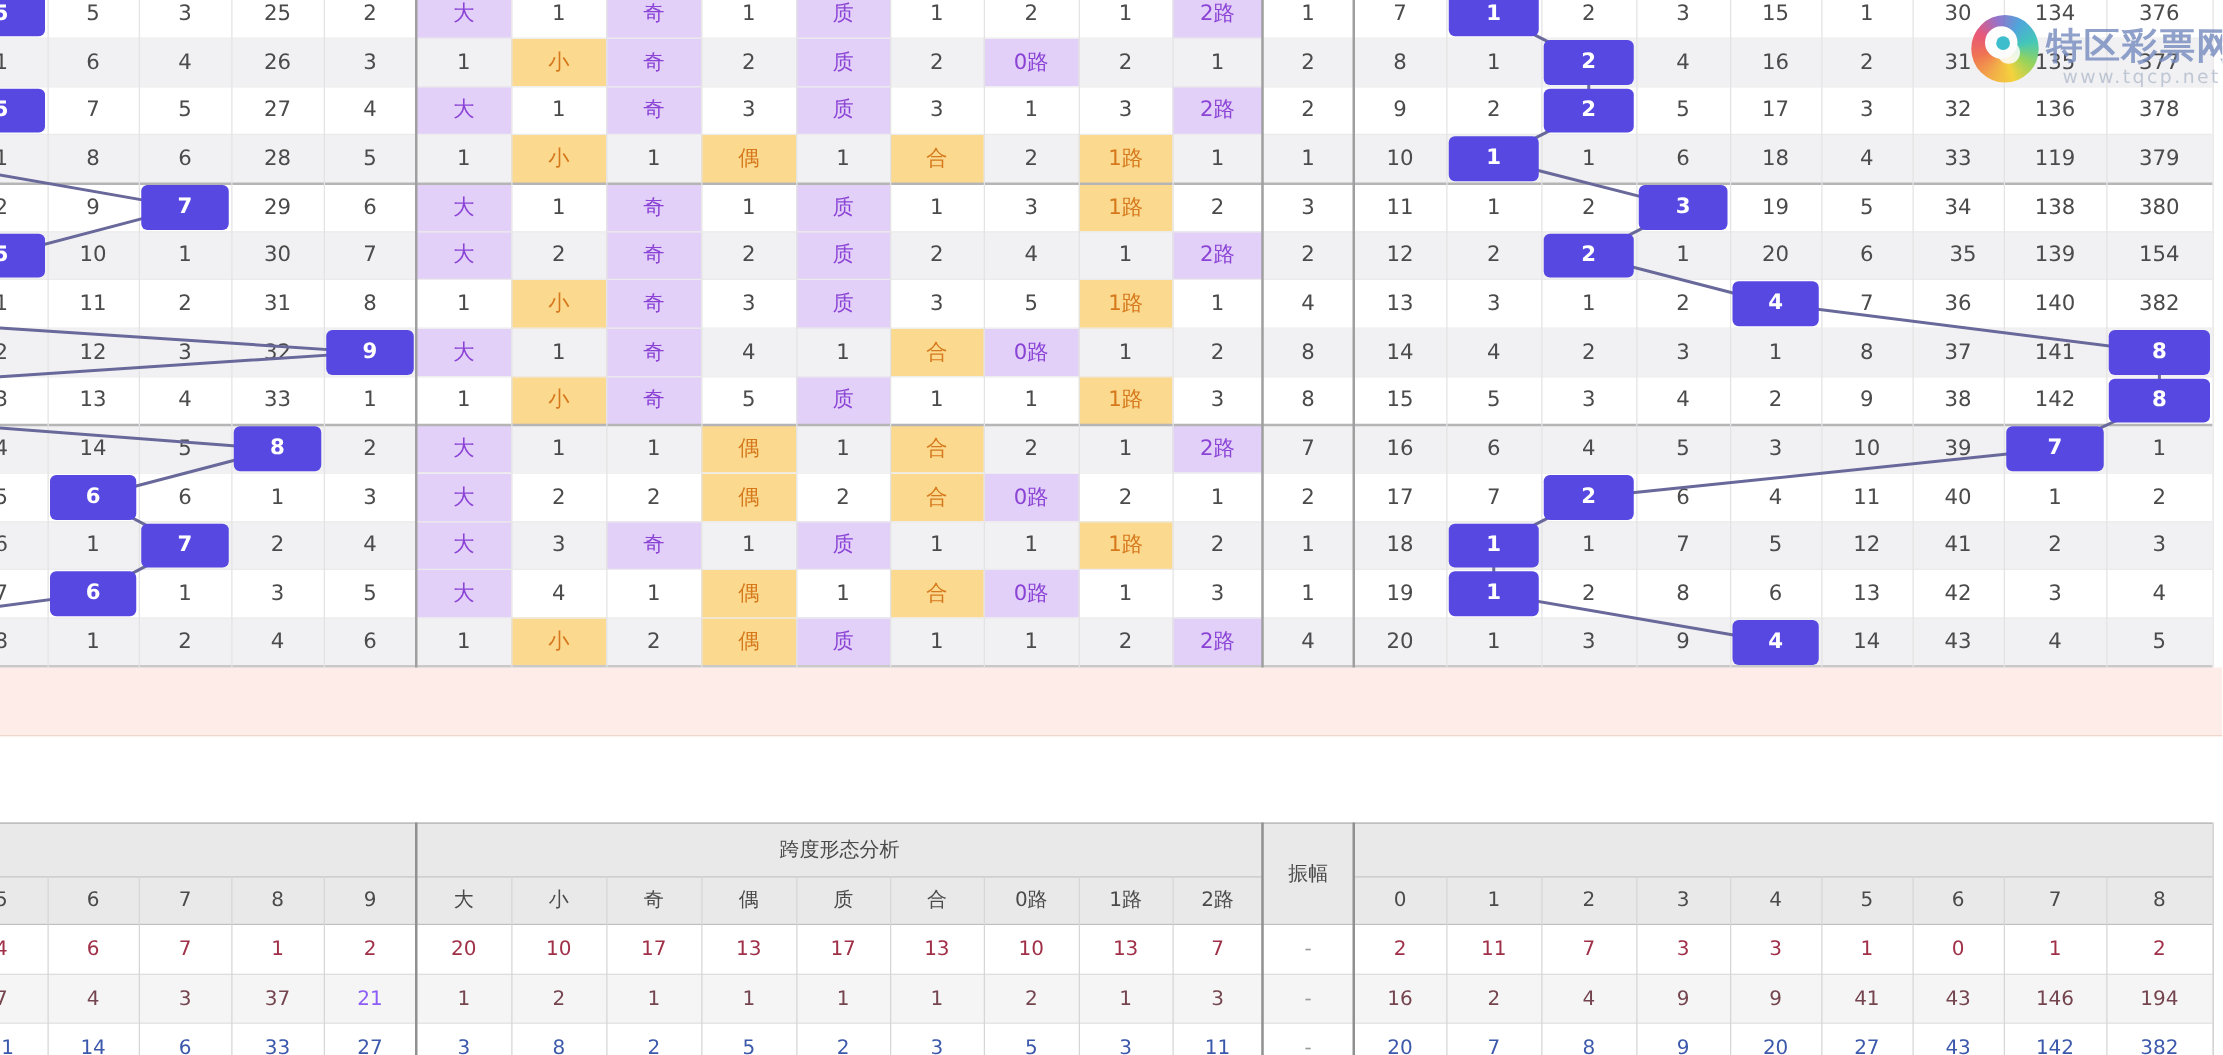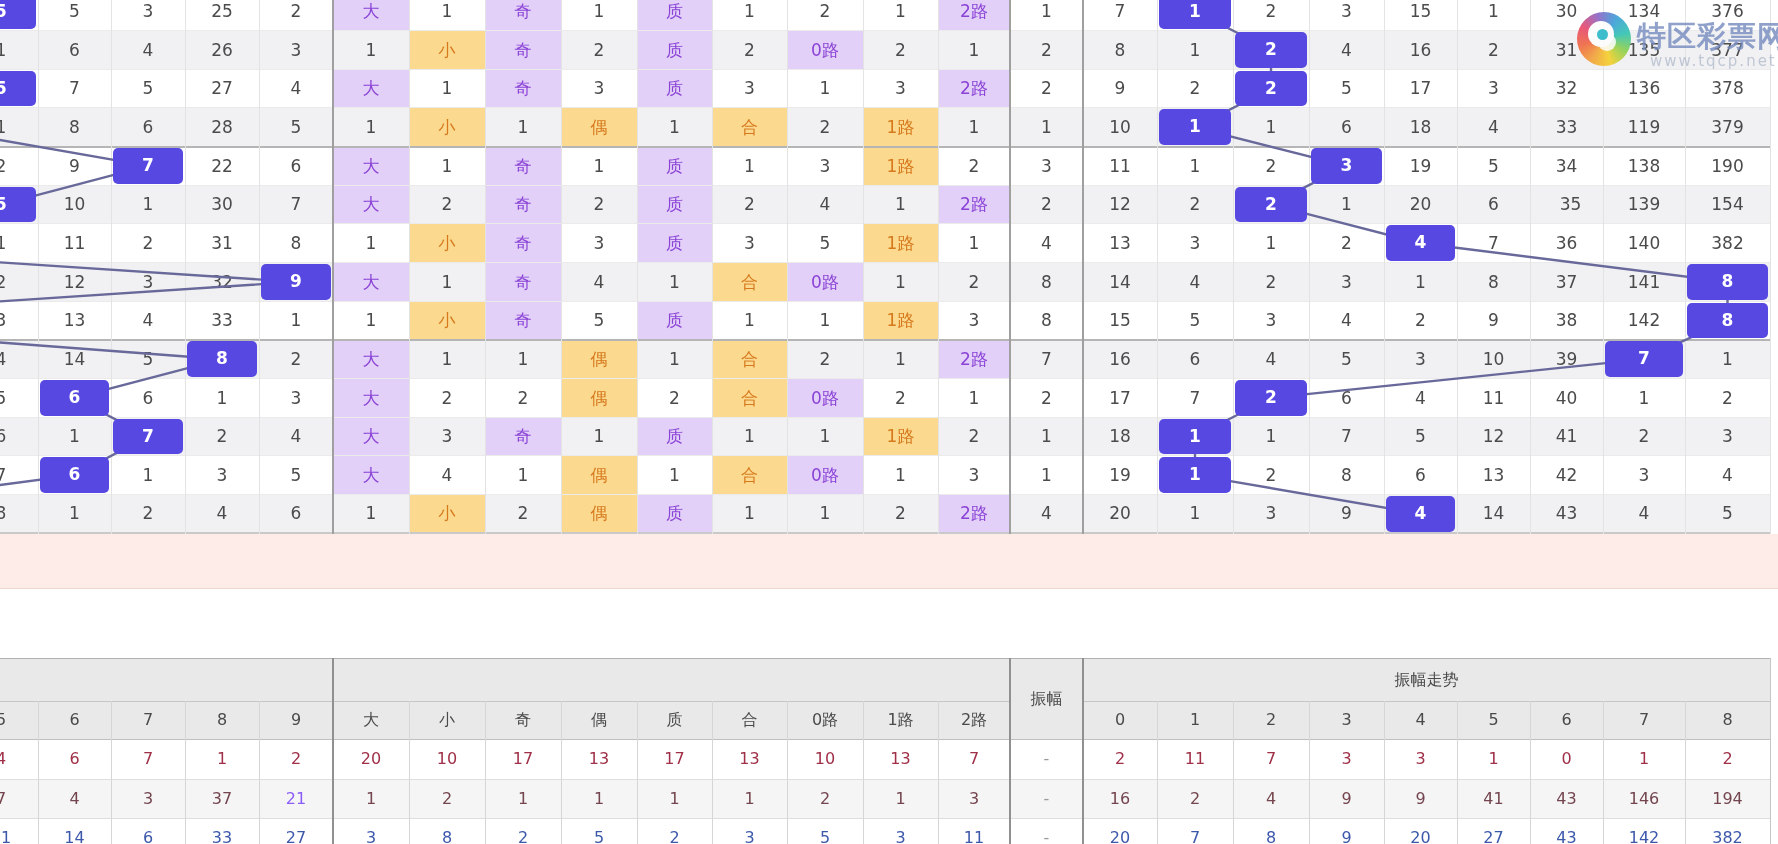--- a/index.html
+++ b/index.html
@@ -183,41 +183,41 @@
     <div class="tcell" style="left: 1233px; top: 107.95px; width: 76px; height: 38.65px; line-height: 38.65px;">1</div>
     <div class="tcell" style="left: 1309px; top: 107.95px; width: 75px; height: 38.65px; line-height: 38.65px;">6</div>
     <div class="tcell" style="left: 1384px; top: 107.95px; width: 73px; height: 38.65px; line-height: 38.65px;">18</div>
     <div class="tcell" style="left: 1457px; top: 107.95px; width: 73px; height: 38.65px; line-height: 38.65px;">4</div>
     <div class="tcell" style="left: 1530px; top: 107.95px; width: 73px; height: 38.65px; line-height: 38.65px;">33</div>
     <div class="tcell" style="left: 1603px; top: 107.95px; width: 82px; height: 38.65px; line-height: 38.65px;">119</div>
     <div class="tcell" style="left: 1685px; top: 107.95px; width: 85px; height: 38.65px; line-height: 38.65px;">379</div>
     <div class="tcell" style="left: -36px; top: 146.6px; width: 74px; height: 38.65px; line-height: 38.65px;">2</div>
     <div class="tcell" style="left: 38px; top: 146.6px; width: 73px; height: 38.65px; line-height: 38.65px;">9</div>
     <div class="hit" style="left: 113px; top: 148.1px; width: 70px; height: 35.65px; line-height: 35.65px; background: rgb(87, 72, 226);">7</div>
-    <div class="tcell" style="left: 185px; top: 146.6px; width: 74px; height: 38.65px; line-height: 38.65px;">22</div>
+    <div class="tcell" style="left: 185px; top: 146.6px; width: 74px; height: 38.65px; line-height: 38.65px;">29</div>
     <div class="tcell" style="left: 259px; top: 146.6px; width: 74px; height: 38.65px; line-height: 38.65px;">6</div>
     <div class="tcell" style="left: 333px; top: 146.6px; width: 76px; height: 38.65px; line-height: 38.65px; background: rgb(226, 208, 248); color: rgb(139, 67, 214);">大</div>
     <div class="tcell" style="left: 409px; top: 146.6px; width: 76px; height: 38.65px; line-height: 38.65px;">1</div>
     <div class="tcell" style="left: 485px; top: 146.6px; width: 76px; height: 38.65px; line-height: 38.65px; background: rgb(226, 208, 248); color: rgb(139, 67, 214);">奇</div>
     <div class="tcell" style="left: 561px; top: 146.6px; width: 76px; height: 38.65px; line-height: 38.65px;">1</div>
     <div class="tcell" style="left: 637px; top: 146.6px; width: 75px; height: 38.65px; line-height: 38.65px; background: rgb(226, 208, 248); color: rgb(139, 67, 214);">质</div>
     <div class="tcell" style="left: 712px; top: 146.6px; width: 75px; height: 38.65px; line-height: 38.65px;">1</div>
     <div class="tcell" style="left: 787px; top: 146.6px; width: 76px; height: 38.65px; line-height: 38.65px;">3</div>
     <div class="tcell" style="left: 863px; top: 146.6px; width: 75px; height: 38.65px; line-height: 38.65px; background: rgb(251, 217, 142); color: rgb(214, 121, 29);">1路</div>
     <div class="tcell" style="left: 938px; top: 146.6px; width: 72px; height: 38.65px; line-height: 38.65px;">2</div>
     <div class="tcell" style="left: 1010px; top: 146.6px; width: 73px; height: 38.65px; line-height: 38.65px;">3</div>
     <div class="tcell" style="left: 1083px; top: 146.6px; width: 74px; height: 38.65px; line-height: 38.65px;">11</div>
     <div class="tcell" style="left: 1157px; top: 146.6px; width: 76px; height: 38.65px; line-height: 38.65px;">1</div>
     <div class="tcell" style="left: 1233px; top: 146.6px; width: 76px; height: 38.65px; line-height: 38.65px;">2</div>
     <div class="hit" style="left: 1311px; top: 148.1px; width: 71px; height: 35.65px; line-height: 35.65px; background: rgb(87, 72, 226);">3</div>
     <div class="tcell" style="left: 1384px; top: 146.6px; width: 73px; height: 38.65px; line-height: 38.65px;">19</div>
     <div class="tcell" style="left: 1457px; top: 146.6px; width: 73px; height: 38.65px; line-height: 38.65px;">5</div>
     <div class="tcell" style="left: 1530px; top: 146.6px; width: 73px; height: 38.65px; line-height: 38.65px;">34</div>
     <div class="tcell" style="left: 1603px; top: 146.6px; width: 82px; height: 38.65px; line-height: 38.65px;">138</div>
-    <div class="tcell" style="left: 1685px; top: 146.6px; width: 85px; height: 38.65px; line-height: 38.65px;">190</div>
+    <div class="tcell" style="left: 1685px; top: 146.6px; width: 85px; height: 38.65px; line-height: 38.65px;">380</div>
     <div class="hit" style="left: -34px; top: 186.75px; width: 70px; height: 35.65px; line-height: 35.65px; background: rgb(87, 72, 226);">5</div>
     <div class="tcell" style="left: 38px; top: 185.25px; width: 73px; height: 38.65px; line-height: 38.65px;">10</div>
     <div class="tcell" style="left: 111px; top: 185.25px; width: 74px; height: 38.65px; line-height: 38.65px;">1</div>
     <div class="tcell" style="left: 185px; top: 185.25px; width: 74px; height: 38.65px; line-height: 38.65px;">30</div>
     <div class="tcell" style="left: 259px; top: 185.25px; width: 74px; height: 38.65px; line-height: 38.65px;">7</div>
     <div class="tcell" style="left: 333px; top: 185.25px; width: 76px; height: 38.65px; line-height: 38.65px; background: rgb(226, 208, 248); color: rgb(139, 67, 214);">大</div>
     <div class="tcell" style="left: 409px; top: 185.25px; width: 76px; height: 38.65px; line-height: 38.65px;">2</div>
     <div class="tcell" style="left: 485px; top: 185.25px; width: 76px; height: 38.65px; line-height: 38.65px; background: rgb(226, 208, 248); color: rgb(139, 67, 214);">奇</div>
     <div class="tcell" style="left: 561px; top: 185.25px; width: 76px; height: 38.65px; line-height: 38.65px;">2</div>
     <div class="tcell" style="left: 637px; top: 185.25px; width: 75px; height: 38.65px; line-height: 38.65px; background: rgb(226, 208, 248); color: rgb(139, 67, 214);">质</div>
@@ -427,22 +427,22 @@
     <div class="tcell" style="left: 1530px; top: 494.45px; width: 73px; height: 38.65px; line-height: 38.65px;">43</div>
     <div class="tcell" style="left: 1603px; top: 494.45px; width: 82px; height: 38.65px; line-height: 38.65px;">4</div>
     <div class="tcell" style="left: 1685px; top: 494.45px; width: 85px; height: 38.65px; line-height: 38.65px;">5</div>
     <svg id="trend-svg" width="1778" height="560">
       <polyline points="1.0,11.3 -145.5,50.0 1.0,88.6 -72.5,127.3 148.0,165.9 1.0,204.6 -291.5,243.2 296.0,281.9 -291.5,320.5 222.0,359.2 74.5,397.8 148.0,436.5 74.5,475.1 -218.5,513.8" fill="none" stroke="#68689a" stroke-width="2.4"></polyline>
       <polyline points="1195.0,11.3 1271.0,50.0 1271.0,88.6 1195.0,127.3 1346.5,165.9 1271.0,204.6 1420.5,243.2 1727.5,281.9 1727.5,320.5 1644.0,359.2 1271.0,397.8 1195.0,436.5 1195.0,475.1 1420.5,513.8" fill="none" stroke="#68689a" stroke-width="2.4"></polyline>
     </svg>
     <div class="stripe" style="left: 0px; top: 658px; width: 1770px; height: 81px; background: rgb(233, 233, 233);"></div>
     <div class="stripe" style="left: 0px; top: 779px; width: 1770px; height: 39px; background: rgb(245, 245, 246);"></div>
     <div class="hcell" style="left: -400px; top: 658px; width: 733px; height: 43px; line-height: 43px;">跨度走势</div>
+    <div class="hcell" style="left: 333px; top: 658px; width: 677px; height: 43px; line-height: 43px;">跨度形态分析</div>
     <div class="hcell" style="left: 1010px; top: 658px; width: 73px; height: 81px; line-height: 81px;">振幅</div>
-    <div class="hcell" style="left: 1083px; top: 658px; width: 687px; height: 43px; line-height: 43px;">振幅走势</div>
     <div class="hcell" style="left: -36px; top: 701px; width: 74px; height: 38px; line-height: 38px;">5</div>
     <div class="hcell" style="left: 38px; top: 701px; width: 73px; height: 38px; line-height: 38px;">6</div>
     <div class="hcell" style="left: 111px; top: 701px; width: 74px; height: 38px; line-height: 38px;">7</div>
     <div class="hcell" style="left: 185px; top: 701px; width: 74px; height: 38px; line-height: 38px;">8</div>
     <div class="hcell" style="left: 259px; top: 701px; width: 74px; height: 38px; line-height: 38px;">9</div>
     <div class="hcell" style="left: 333px; top: 701px; width: 76px; height: 38px; line-height: 38px;">大</div>
     <div class="hcell" style="left: 409px; top: 701px; width: 76px; height: 38px; line-height: 38px;">小</div>
     <div class="hcell" style="left: 485px; top: 701px; width: 76px; height: 38px; line-height: 38px;">奇</div>
     <div class="hcell" style="left: 561px; top: 701px; width: 76px; height: 38px; line-height: 38px;">偶</div>
     <div class="hcell" style="left: 637px; top: 701px; width: 75px; height: 38px; line-height: 38px;">质</div>

